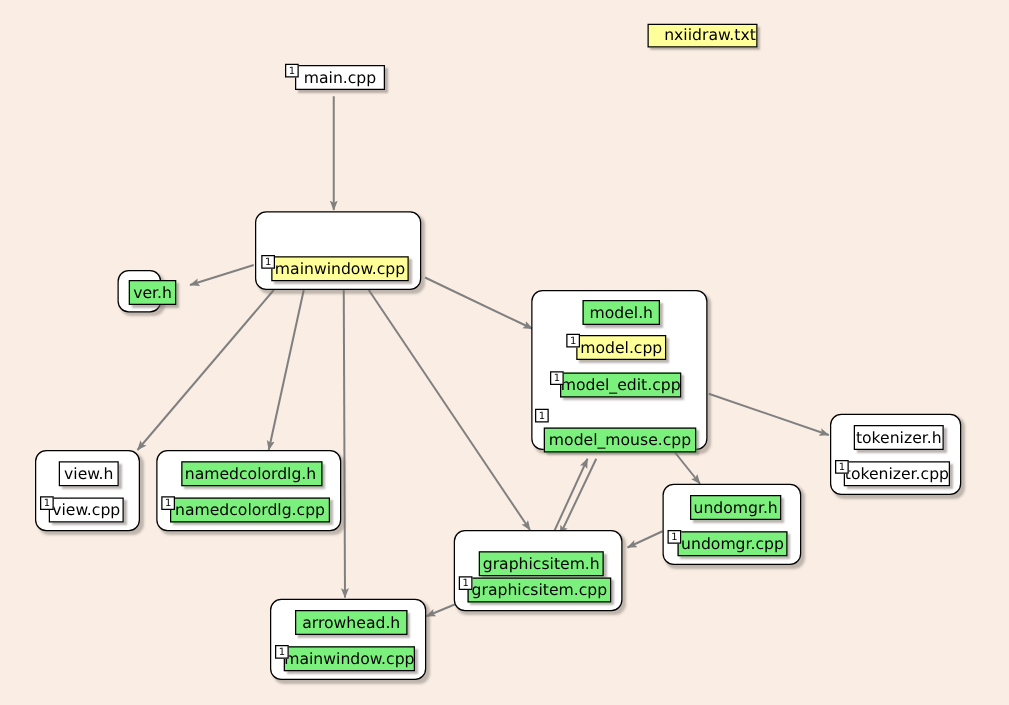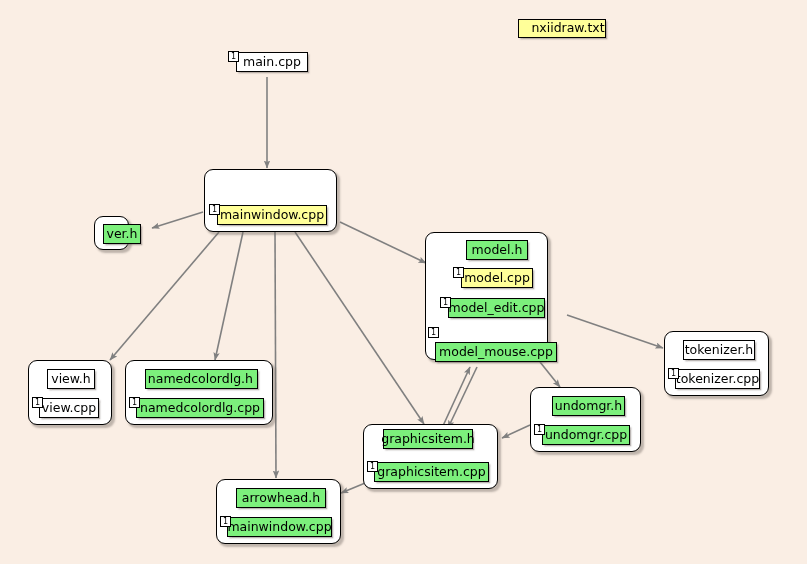--- a/index.html
+++ b/index.html
@@ -133,21 +133,21 @@
       <span>mainwindow.cpp</span>
     </div>
   </div>
 
   <div class="group" style="left:94px; top:216px; width:35px; height:34px;">
     <div class="node green" style="left:8px; top:7px; width:38px; height:20px;">
       <span>ver.h</span>
     </div>
   </div>
 
-  <div class="group" style="left:425px; top:232px; width:123px; height:128px;">
+  <div class="group" style="left:425px; top:232px; width:141px; height:128px;">
     <div class="node green" style="left:40px; top:7px; width:62px; height:20px;">
       <span>model.h</span>
     </div>
     <div class="badge" style="left:27px; top:34px;">1</div>
     <div class="node yellow" style="left:35px; top:35px; width:72px; height:20px;">
       <span>model.cpp</span>
     </div>
     <div class="badge" style="left:14px; top:64px;">1</div>
     <div class="node green" style="left:22px; top:65px; width:97px; height:20px;">
       <span>model_edit.cpp</span>
@@ -192,21 +192,21 @@
     <div class="node green" style="left:21px; top:8px; width:73px; height:20px;">
       <span>undomgr.h</span>
     </div>
     <div class="badge" style="left:3px; top:36px;">1</div>
     <div class="node green" style="left:11px; top:37px; width:88px; height:20px;">
       <span>undomgr.cpp</span>
     </div>
   </div>
 
   <div class="group" style="left:363px; top:424px; width:135px; height:65px;">
-    <div class="node green" style="left:19px; top:4px; width:90px; height:20px;">
+    <div class="node green" style="left:19px; top:16px; width:100px; height:20px;">
       <span>graphicsitem.h</span>
     </div>
     <div class="badge" style="left:3px; top:36px;">1</div>
     <div class="node green" style="left:10px; top:37px; width:115px; height:20px;">
       <span>graphicsitem.cpp</span>
     </div>
   </div>
 
   <div class="group" style="left:216px; top:479px; width:125px; height:65px;">
     <div class="node green" style="left:19px; top:8px; width:90px; height:20px;">

